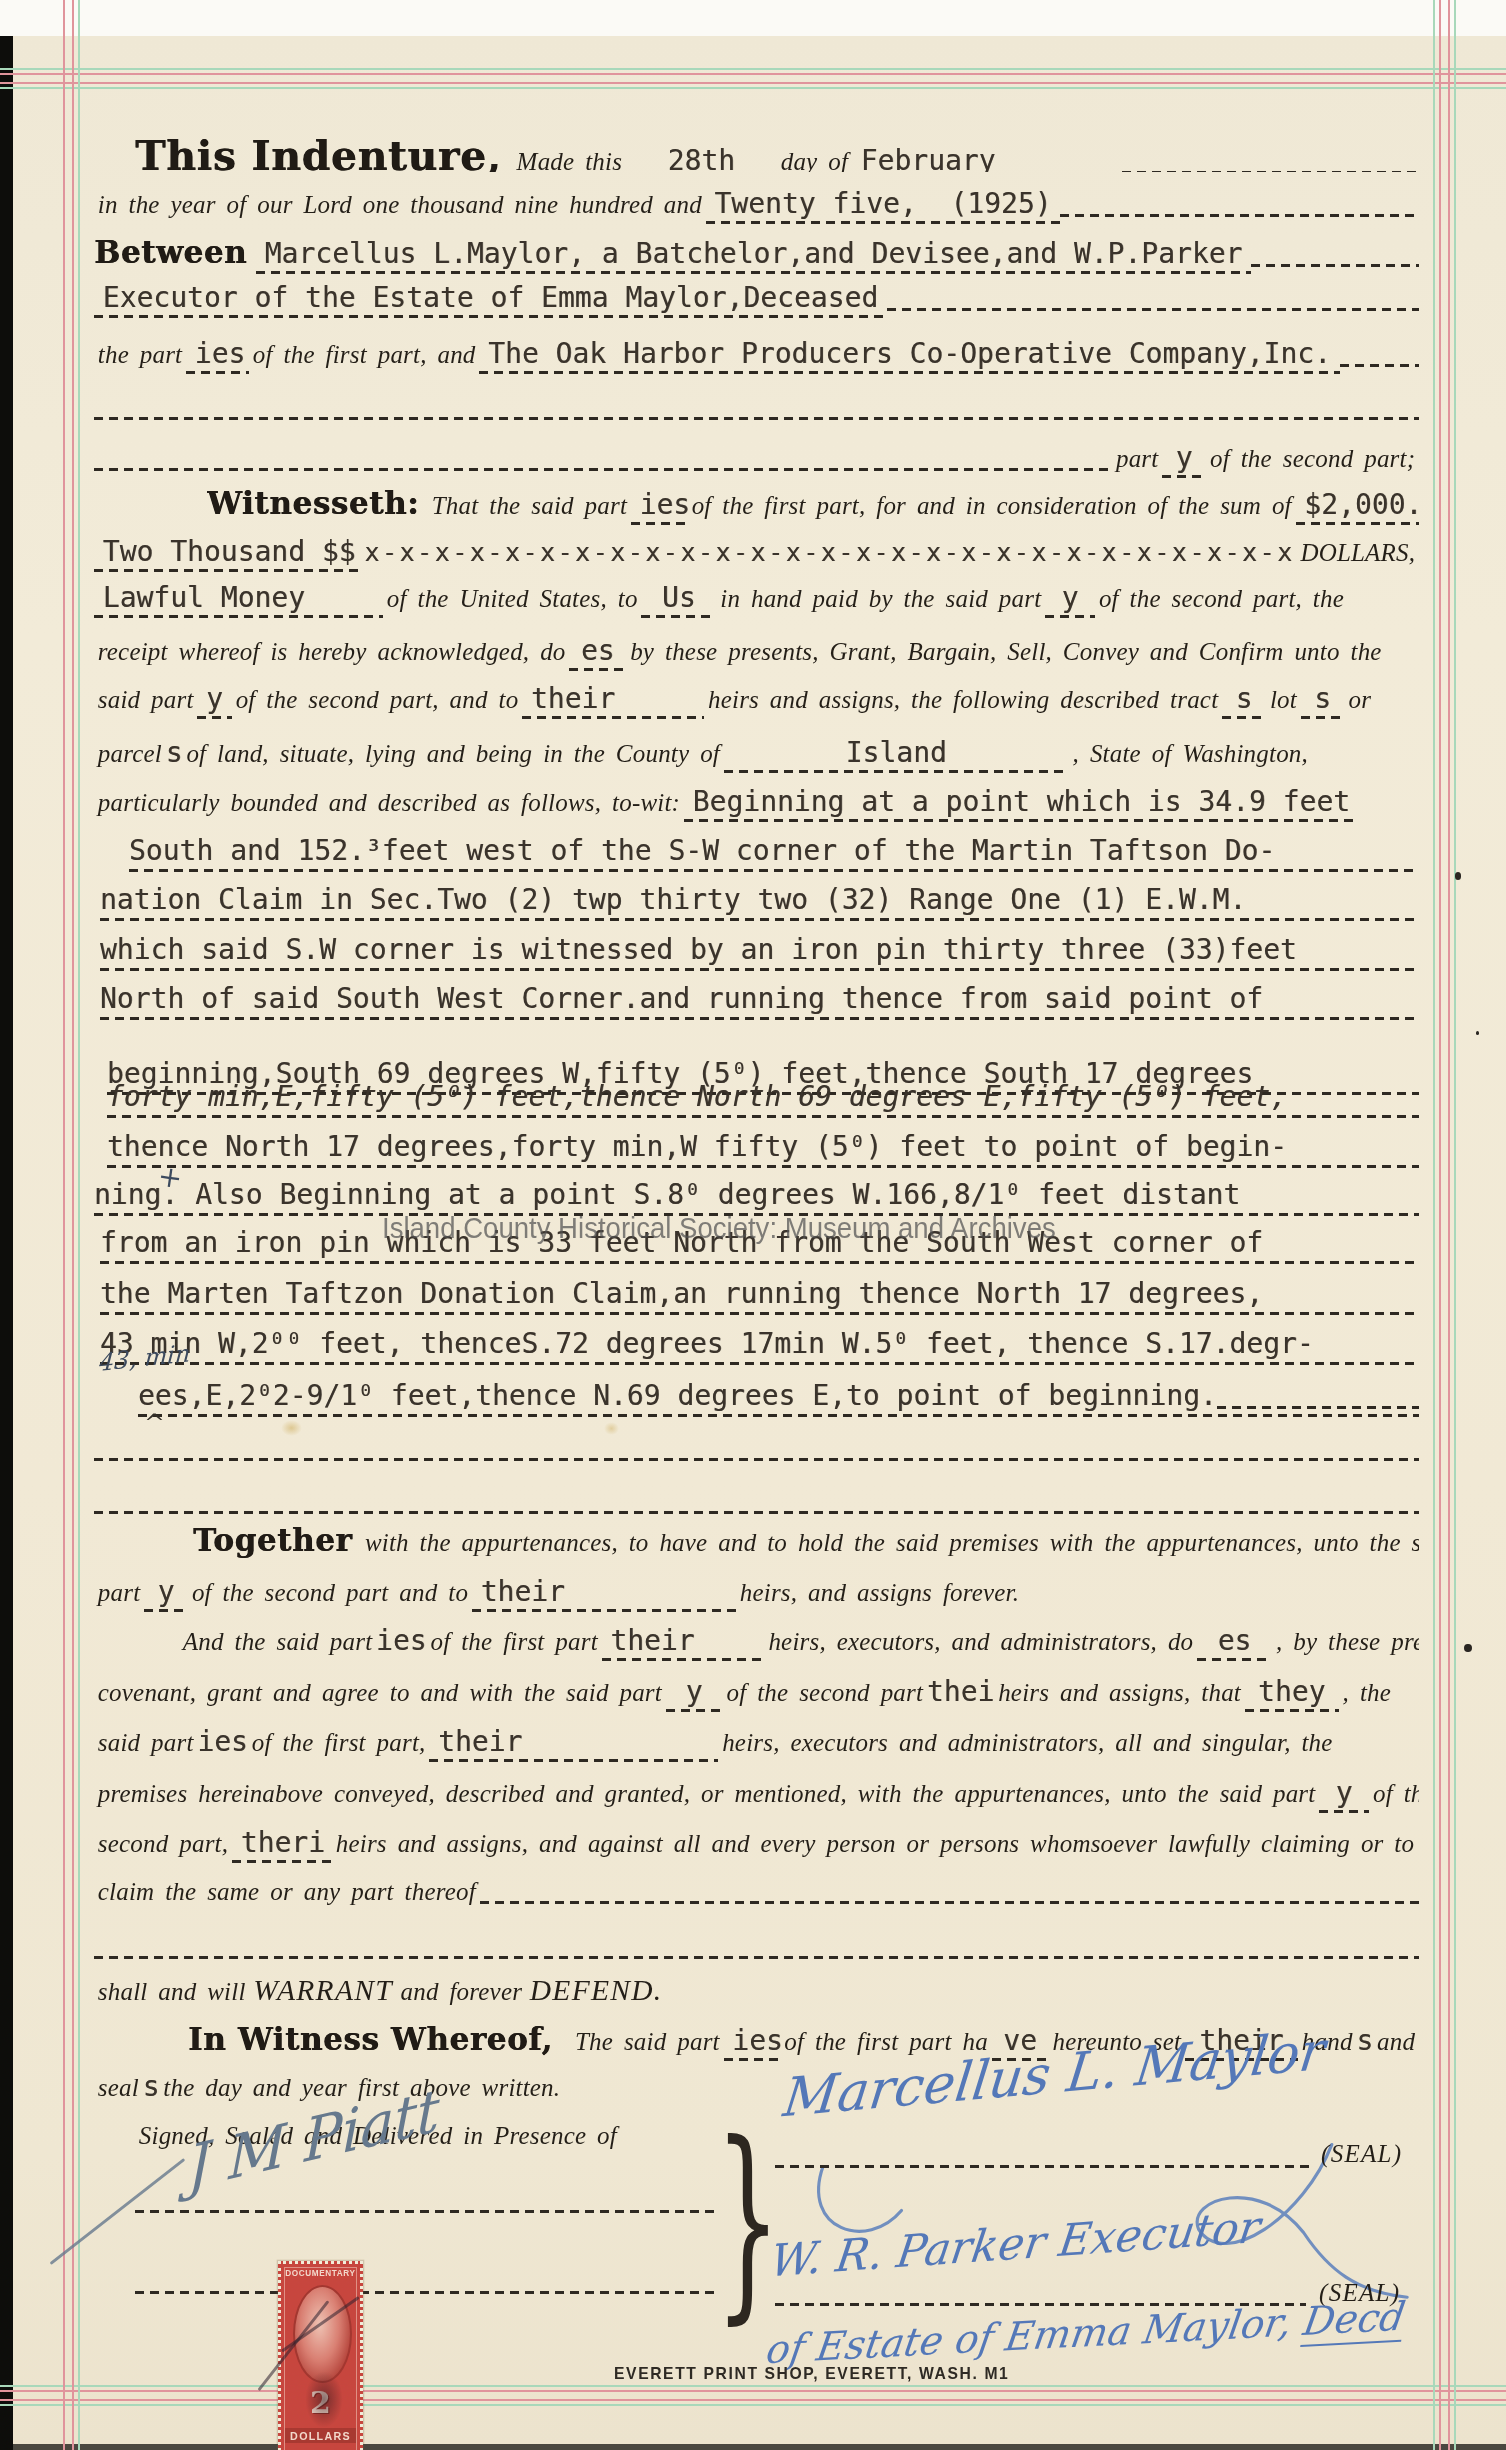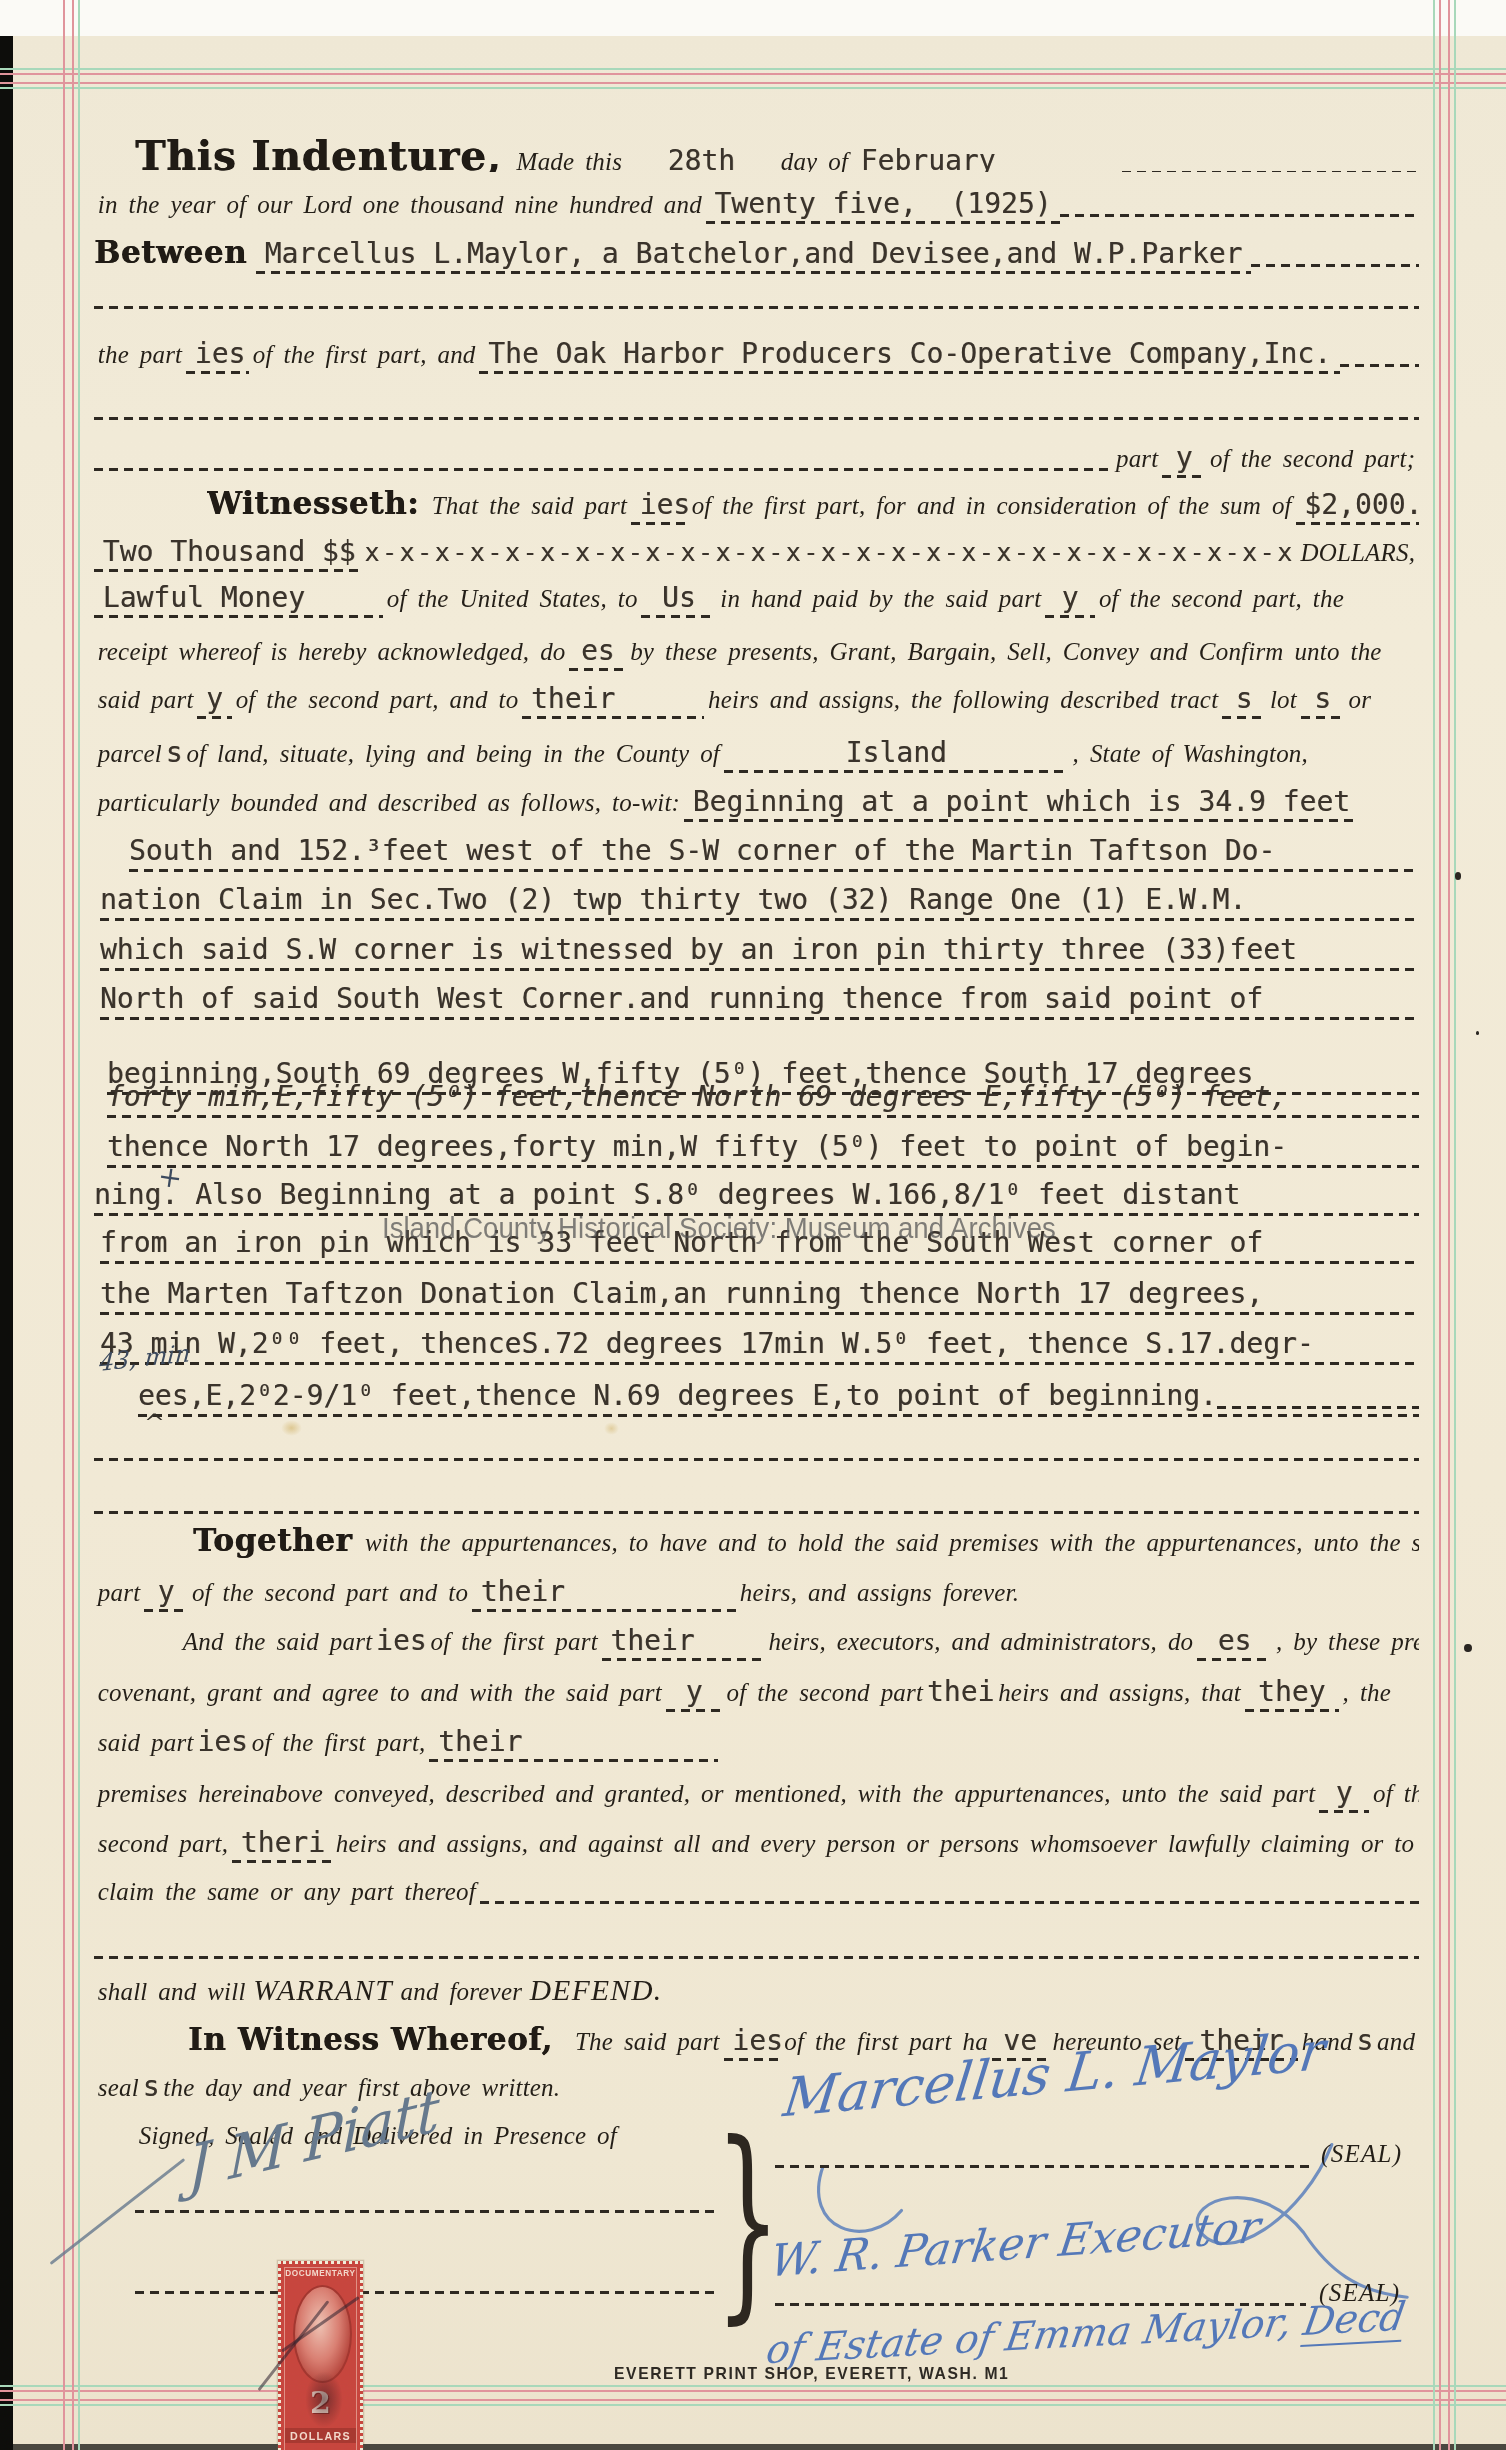--- a/index.html
+++ b/index.html
@@ -125,21 +125,21 @@
   <div class="stain" style="left:281px;top:1420px;width:21.3px;height:16.3px;background:radial-gradient(rgba(205,172,90,.55),rgba(205,172,90,0) 70%)"></div>
   <div class="stain" style="left:604px;top:1422px;width:15px;height:12.6px;background:radial-gradient(rgba(205,172,90,.45),rgba(205,172,90,0) 70%)"></div>
   <div class="speck" style="left:1455px;top:872px;width:6.3px;height:7.5px"></div>
   <div class="speck" style="left:1464px;top:1644px;width:7.5px;height:8.2px"></div>
   <div class="speck" style="left:1476px;top:1031px;width:3.1px;height:3.8px"></div>
 
   <div id="lines">
       <div class="row" style="top: 132px; left: 135px;"><span class="seg bl">This Indenture,</span><span class="seg it">Made this</span><span class="seg blank" style="min-width: 151px; width: 151px; box-sizing: border-box; text-align: center;"><span class="tw">28th</span></span><span class="seg it">day of</span><span class="seg blank" style="min-width: 270px; width: 270px; box-sizing: border-box;"><span class="tw">February</span></span><span class="dashfill"></span></div>
       <div class="row" style="top: 187px; left: 94px;"><span class="seg it">in the year of our Lord one thousand nine hundred and</span><span class="seg blank"><span class="tw">Twenty five,  (1925)</span></span><span class="dashfill"></span></div>
       <div class="row" style="top: 234px; left: 94px;"><span class="seg bl2">Between</span><span class="seg blank"><span class="tw">Marcellus L.Maylor, a Batchelor,and Devisee,and W.P.Parker</span></span><span class="dashfill"></span></div>
-      <div class="row" style="top: 281px; left: 94px;"><span class="dashfill"></span></div>
+      <div class="row" style="top: 281px; left: 94px;"><span class="seg blank"><span class="tw">Executor of the Estate of Emma Maylor,Deceased</span></span><span class="dashfill"></span></div>
       <div class="row" style="top: 337px; left: 94px;"><span class="seg it">the part</span><span class="seg blank" style="min-width: 63px; width: 63px; box-sizing: border-box; text-align: center;"><span class="tw">ies</span></span><span class="seg it">of the first part, and</span><span class="seg blank"><span class="tw">The Oak Harbor Producers Co-Operative Company,Inc.</span></span><span class="dashfill"></span></div>
       <div class="row" style="top: 392px; left: 94px;"><span class="dashfill"></span></div>
       <div class="row" style="top: 441px; left: 94px;"><span class="dashfill"></span><span class="seg it">part</span><span class="seg blank" style="min-width: 44px; width: 44px; box-sizing: border-box; text-align: center;"><span class="tw">y</span></span><span class="seg it">of the second part;</span></div>
       <div class="row" style="top: 485px; left: 207px;"><span class="seg bl2">Witnesseth:</span><span class="sp"></span><span class="seg it">That the said part</span><span class="seg blank" style="min-width: 57px; width: 57px; box-sizing: border-box; text-align: center;"><span class="tw">ies</span></span><span class="seg it">of the first part, for and in consideration of the sum of</span><span class="seg blank"><span class="tw">$2,000.00</span></span></div>
       <div class="row" style="top: 535px; left: 94px;"><span class="seg blank"><span class="tw">Two Thousand $$</span></span><span class="xsfill"><span class="tw">x-x-x-x-x-x-x-x-x-x-x-x-x-x-x-x-x-x-x-x-x-x-x-x-x-x-x-x-x-x-x-x-x-x-x-x-x-x-x-x</span></span><span class="seg it">DOLLARS,</span></div>
       <div class="row" style="top: 581px; left: 94px;"><span class="seg blank" style="min-width: 289px; width: 289px; box-sizing: border-box;"><span class="tw">Lawful Money</span></span><span class="seg it">of the United States, to</span><span class="seg blank" style="min-width: 75px; width: 75px; box-sizing: border-box; text-align: center;"><span class="tw">Us</span></span><span class="seg it">in hand paid by the said part</span><span class="seg blank" style="min-width: 50px; width: 50px; box-sizing: border-box; text-align: center;"><span class="tw">y</span></span><span class="seg it">of the second part, the</span></div>
       <div class="row" style="top: 634px; left: 94px;"><span class="seg it">receipt whereof is hereby acknowledged, do</span><span class="seg blank" style="min-width: 57px; width: 57px; box-sizing: border-box; text-align: center;"><span class="tw">es</span></span><span class="seg it">by these presents, Grant, Bargain, Sell, Convey and Confirm unto the</span></div>
       <div class="row" style="top: 682px; left: 94px;"><span class="seg it">said part</span><span class="seg blank"><span class="tw">y</span></span><span class="seg it">of the second part, and to</span><span class="seg blank" style="min-width: 182px; width: 182px; box-sizing: border-box;"><span class="tw">their</span></span><span class="seg it">heirs and assigns, the following described tract</span><span class="seg blank" style="min-width: 44px; width: 44px; box-sizing: border-box; text-align: center;"><span class="tw">s</span></span><span class="seg it">lot</span><span class="seg blank" style="min-width: 44px; width: 44px; box-sizing: border-box; text-align: center;"><span class="tw">s</span></span><span class="seg it">or</span></div>
       <div class="row" style="top: 736px; left: 94px;"><span class="seg it">parcel</span><span class="seg tw">s</span><span class="seg it">of land, situate, lying and being in the County of</span><span class="seg blank" style="min-width: 345px; width: 345px; box-sizing: border-box; text-align: center;"><span class="tw">Island</span></span><span class="seg it">, State of Washington,</span></div>
       <div class="row" style="top: 785px; left: 94px;"><span class="seg it">particularly bounded and described as follows, to-wit:</span><span class="seg blank"><span class="tw">Beginning at a point which is 34.9 feet</span></span></div>
@@ -154,21 +154,21 @@
       <div class="row ruled" style="top: 1226px; left: 100px;"><span class="seg tw">from an iron pin which is 33 feet North from the South West corner of</span></div>
       <div class="row ruled" style="top: 1277px; left: 100px;"><span class="seg tw">the Marten Taftzon Donation Claim,an running thence North 17 degrees,</span></div>
       <div class="row ruled" style="top: 1327px; left: 100px;"><span class="seg tw">43 min W,2⁰⁰ feet, thenceS.72 degrees 17min W.5⁰ feet, thence S.17.degr-</span></div>
       <div class="row ruled" style="top: 1379px; left: 92px; margin-left: 46px;"><span class="seg tw">ees,E,2⁰2-9/1⁰ feet,thence N.69 degrees E,to point of beginning.</span><span class="dashfill"></span></div>
       <div class="row" style="top: 1433px; left: 94px;"><span class="dashfill"></span></div>
       <div class="row" style="top: 1486px; left: 94px;"><span class="dashfill"></span></div>
       <div class="row" style="top: 1522px; left: 193px;"><span class="seg bl2">Together</span><span class="sp"></span><span class="seg it">with the appurtenances, to have and to hold the said premises with the appurtenances, unto the said</span></div>
       <div class="row" style="top: 1575px; left: 94px;"><span class="seg it">part</span><span class="seg blank" style="min-width: 44px; width: 44px; box-sizing: border-box; text-align: center;"><span class="tw">y</span></span><span class="seg it">of the second part and to</span><span class="seg blank" style="min-width: 264px; width: 264px; box-sizing: border-box;"><span class="tw">their</span></span><span class="seg it">heirs, and assigns forever.</span></div>
       <div class="row" style="top: 1624px; left: 179px;"><span class="seg it">And the said part</span><span class="seg tw">ies</span><span class="seg it">of the first part</span><span class="seg blank" style="min-width: 163px; width: 163px; box-sizing: border-box;"><span class="tw">their</span></span><span class="seg it">heirs, executors, and administrators, do</span><span class="seg blank" style="min-width: 75px; width: 75px; box-sizing: border-box; text-align: center;"><span class="tw">es</span></span><span class="seg it">, by these presents</span></div>
       <div class="row" style="top: 1675px; left: 94px;"><span class="seg it">covenant, grant and agree to and with the said part</span><span class="seg blank" style="min-width: 57px; width: 57px; box-sizing: border-box; text-align: center;"><span class="tw">y</span></span><span class="seg it">of the second part</span><span class="seg tw">thei</span><span class="seg it">heirs and assigns, that</span><span class="seg blank" style="min-width: 94px; width: 94px; box-sizing: border-box; text-align: center;"><span class="tw">they</span></span><span class="seg it">, the</span></div>
-      <div class="row" style="top: 1725px; left: 94px;"><span class="seg it">said part</span><span class="seg tw">ies</span><span class="seg it">of the first part,</span><span class="seg blank" style="min-width: 289px; width: 289px; box-sizing: border-box;"><span class="tw">their</span></span></div>
+      <div class="row" style="top: 1725px; left: 94px;"><span class="seg it">said part</span><span class="seg tw">ies</span><span class="seg it">of the first part,</span><span class="seg blank" style="min-width: 289px; width: 289px; box-sizing: border-box;"><span class="tw">their</span></span><span class="seg it">heirs, executors and administrators, all and singular, the</span></div>
       <div class="row" style="top: 1776px; left: 94px;"><span class="seg it">premises hereinabove conveyed, described and granted, or mentioned, with the appurtenances, unto the said part</span><span class="seg blank" style="min-width: 50px; width: 50px; box-sizing: border-box; text-align: center;"><span class="tw">y</span></span><span class="seg it">of the</span></div>
       <div class="row" style="top: 1826px; left: 94px;"><span class="seg it">second part,</span><span class="seg blank" style="min-width: 100px; width: 100px; box-sizing: border-box;"><span class="tw">theri</span></span><span class="seg it">heirs and assigns, and against all and every person or persons whomsoever lawfully claiming or to</span></div>
       <div class="row" style="top: 1876px; left: 94px;"><span class="seg it">claim the same or any part thereof</span><span class="dashfill"></span></div>
       <div class="row" style="top: 1931px; left: 94px;"><span class="dashfill"></span></div>
       <div class="row" style="top: 1974px; left: 94px;"><span class="seg it">shall and will</span><span class="seg itc">WARRANT</span><span class="seg it">and forever</span><span class="seg itc">DEFEND.</span></div>
       <div class="row" style="top: 2021px; left: 188px;"><span class="seg bl2">In Witness Whereof,</span><span class="sp"></span><span class="seg it">The said part</span><span class="seg blank" style="min-width: 57px; width: 57px; box-sizing: border-box; text-align: center;"><span class="tw">ies</span></span><span class="seg it">of the first part ha</span><span class="seg blank" style="min-width: 57px; width: 57px; box-sizing: border-box; text-align: center;"><span class="tw">ve</span></span><span class="seg it">hereunto set</span><span class="seg blank" style="min-width: 113px; width: 113px; box-sizing: border-box; text-align: center;"><span class="tw">their</span></span><span class="seg it">hand</span><span class="seg tw">s</span><span class="seg it">and</span></div>
       <div class="row" style="top: 2070px; left: 94px;"><span class="seg it">seal</span><span class="seg tw">s</span><span class="seg it">the day and year first above written.</span></div>
       <div class="row" style="top: 2122px; left: 135px;"><span class="seg it">Signed, Sealed and Delivered in Presence of</span></div>
     </div>
 

